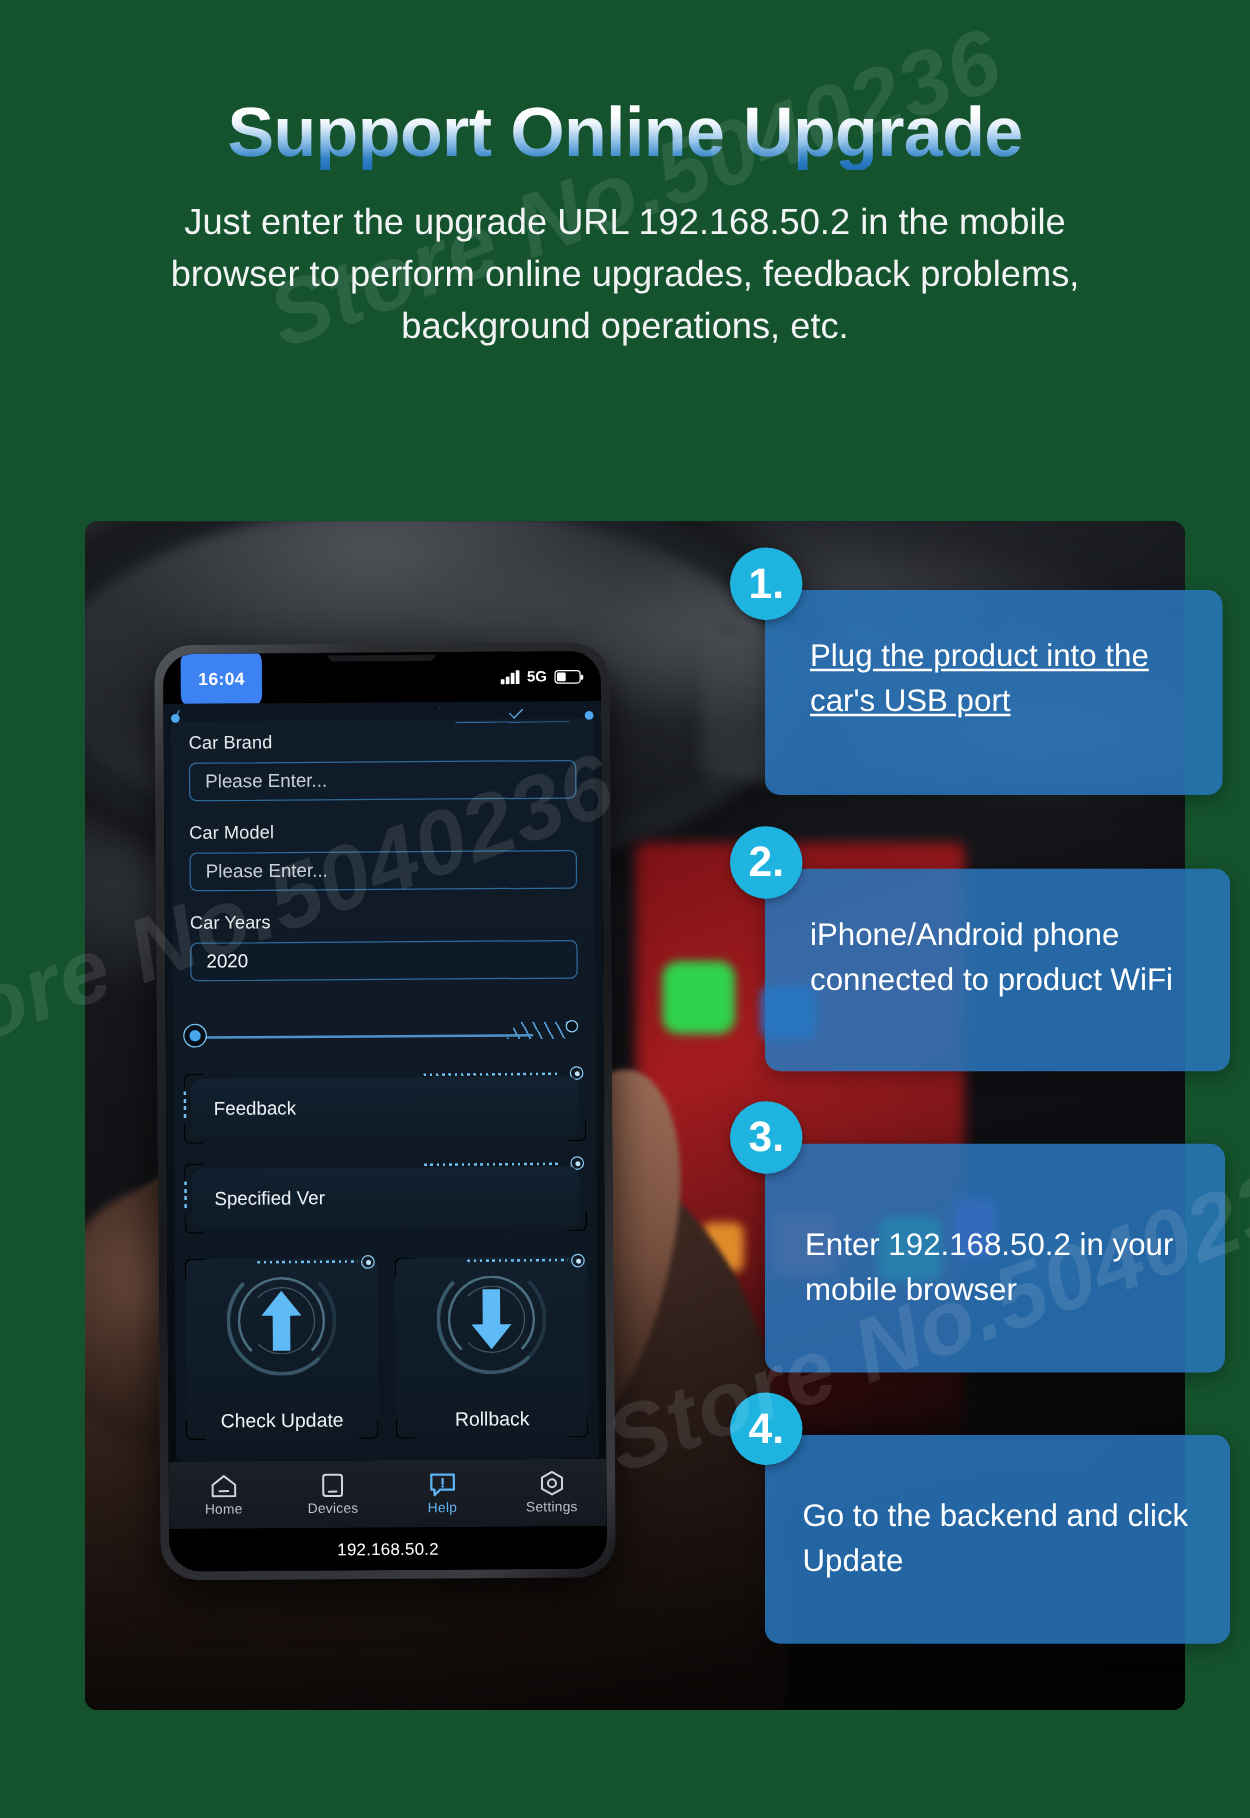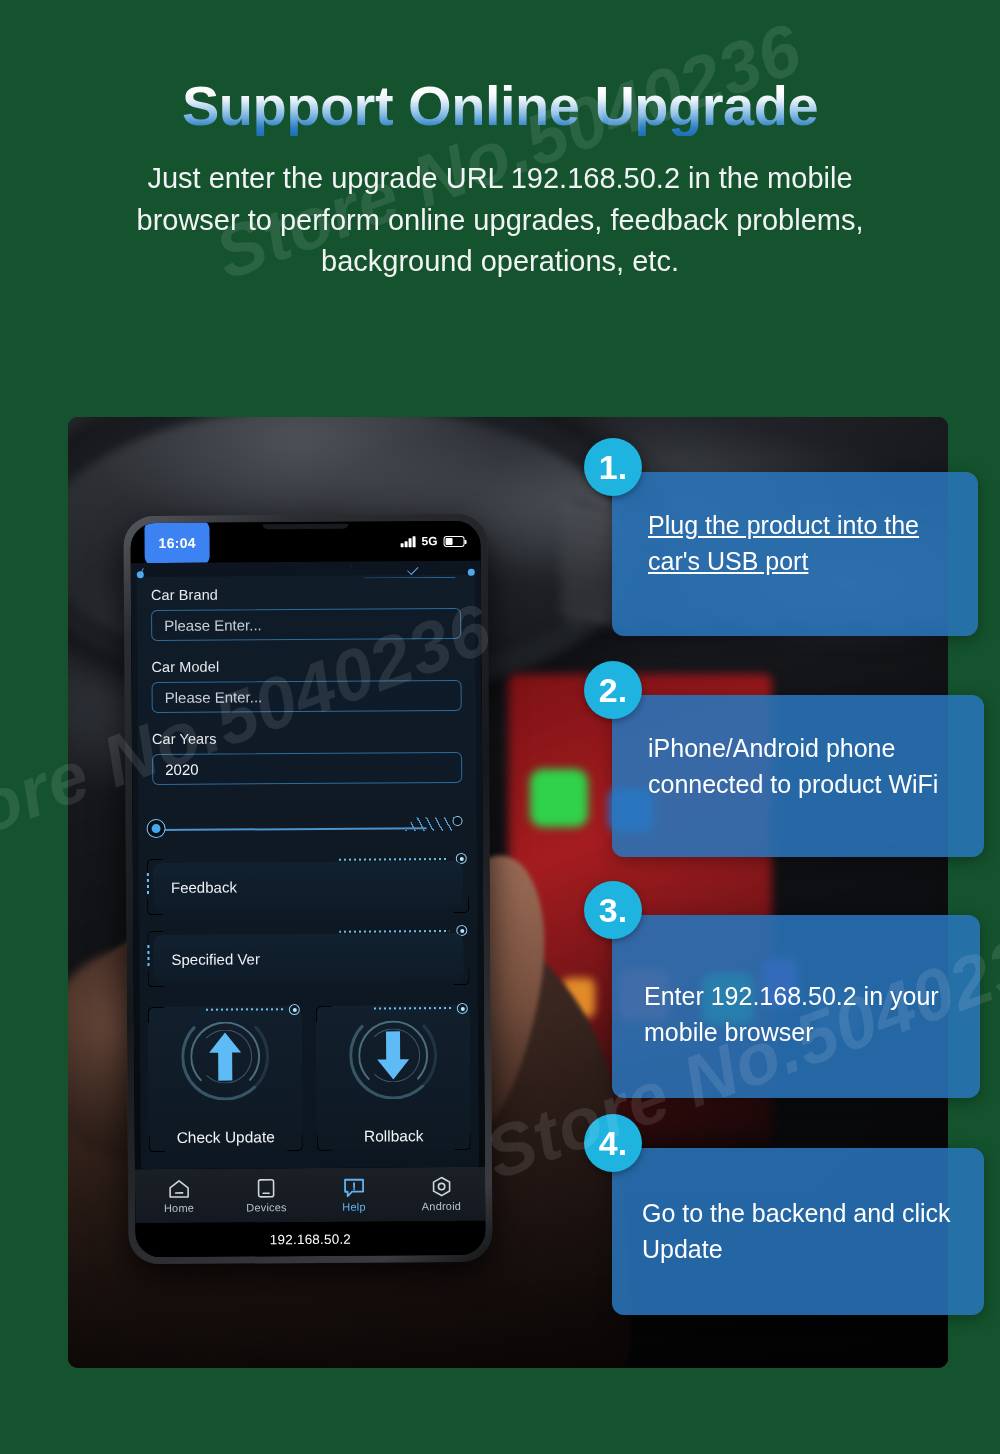--- a/index.html
+++ b/index.html
@@ -561,21 +561,21 @@
                 <path d="M11 5.5 V9.5" stroke="#5fb4f5" stroke-width="1.8" stroke-linecap="round"></path>
                 <circle cx="11" cy="11.6" r="1" fill="#5fb4f5"></circle>
               </svg>
               <div class="tlabel">Help</div>
             </div>
             <div class="tab">
               <svg width="21" height="21" viewBox="0 0 21 21">
                 <path d="M10.5 1.5 L18.5 6 V15 L10.5 19.5 L2.5 15 V6 Z" fill="none" stroke="#cfd6dd" stroke-width="1.6" stroke-linejoin="round"></path>
                 <circle cx="10.5" cy="10.5" r="3.2" fill="none" stroke="#cfd6dd" stroke-width="1.6"></circle>
               </svg>
-              <div class="tlabel">Android</div>
+              <div class="tlabel">Settings</div>
             </div>
           </div>
 
           <div class="urlbar">192.168.50.2</div>
         </div>
       </div>
     </div>
 
     <div class="photo-vignette"></div>
   </div>

